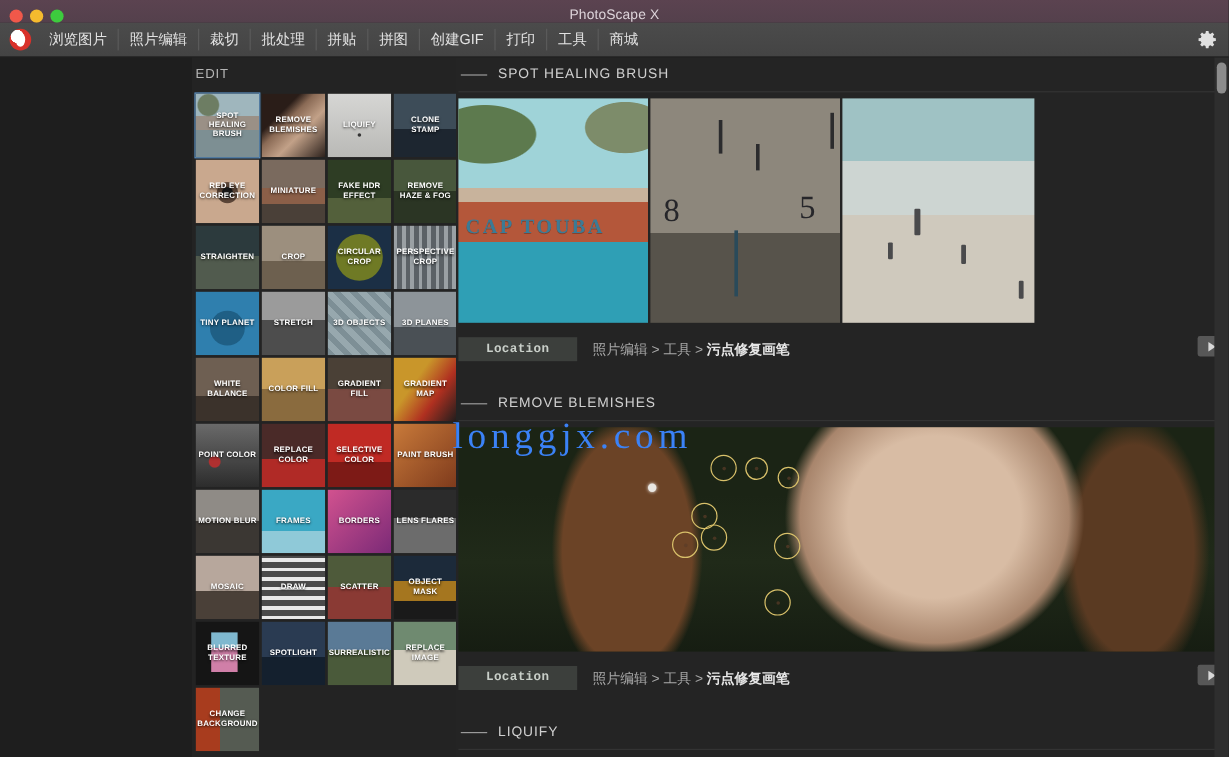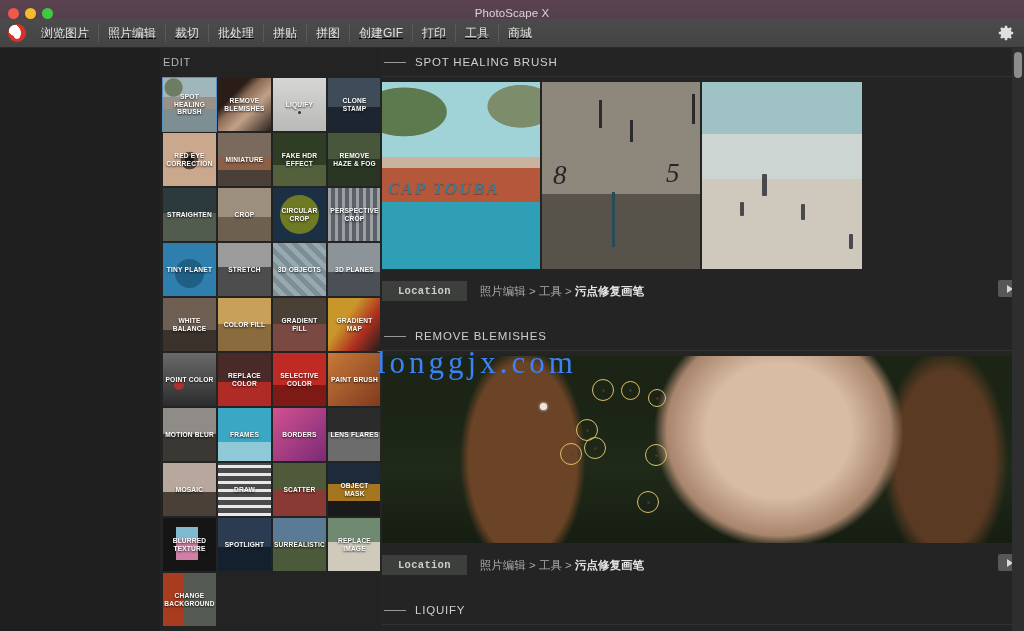--- a/index.html
+++ b/index.html
@@ -112,21 +112,21 @@
 
   
   .locbar {
     display:flex; align-items:center;
     height:26px; margin:9px 2px 0 2px; position:relative;
   }
   .loc-pill {
     background:#3c3f3c; color:#c9cfc9;
     font-family:"Liberation Mono", monospace;
     font-size:10.5px; font-weight:bold;
-    padding:4px 16px; letter-spacing:.3px;
+    padding:4px 23px; letter-spacing:.3px;
   }
   .loc-path {
     margin-left:13px; font-size:11.5px; color:#a9a9a9;
   }
   .loc-path b{color:#e6e6e6;}
   .play-btn {
     position:absolute; right:2px; top:2px;
     width:22px; height:17px; background:#575757;
     border-radius:2px; display:flex; align-items:center; justify-content:center;
     cursor:pointer;
@@ -247,21 +247,21 @@
   <div id="traffic">
     <div class="tl red"></div>
     <div class="tl yellow"></div>
     <div class="tl green"></div>
   </div>
   <div id="app-title">PhotoScape X</div>
 </div>
 
 <div id="menubar">
   <div id="app-logo"></div>
-  <div id="menu-items" style="display:flex;align-items:center;text-decoration:underline;">
+  <div id="menu-items" style="display:flex;align-items:center;">
       <div class="menu-item">浏览图片</div>
       <div class="menu-item">照片编辑</div>
       <div class="menu-item">裁切</div>
       <div class="menu-item">批处理</div>
       <div class="menu-item">拼贴</div>
       <div class="menu-item">拼图</div>
       <div class="menu-item">创建GIF</div>
       <div class="menu-item">打印</div>
       <div class="menu-item">工具</div>
       <div class="menu-item">商城</div>
@@ -436,21 +436,21 @@
   </div>
 
   <div id="main">
 
     <div class="sec-header">
       <span class="sec-dash"></span>
       <span class="sec-title">SPOT HEALING BRUSH</span>
     </div>
     <div class="sec-rule"></div>
 
-    <div class="photo-row" style="margin-top:5px;font-style:italic;">
+    <div class="photo-row" style="margin-top:5px;">
       <div class="pimg pimg1">
         <div class="capfont">CAP TOUBA</div>
       </div>
       <div class="pimg pimg2">
         <div class="wallnum" style="left:11px;top:78px;">8</div>
         <div class="wallnum" style="left:124px;top:76px;">5</div>
         <div style="position:absolute;left:57px;top:18px;width:3px;height:28px;background:#2b2b2d;"></div>
         <div style="position:absolute;left:88px;top:38px;width:3px;height:22px;background:#2b2b2d;"></div>
         <div style="position:absolute;left:150px;top:12px;width:3px;height:30px;background:#2b2b2d;"></div>
         <div style="position:absolute;left:70px;top:110px;width:3px;height:55px;background:#2a4a5a;"></div>

